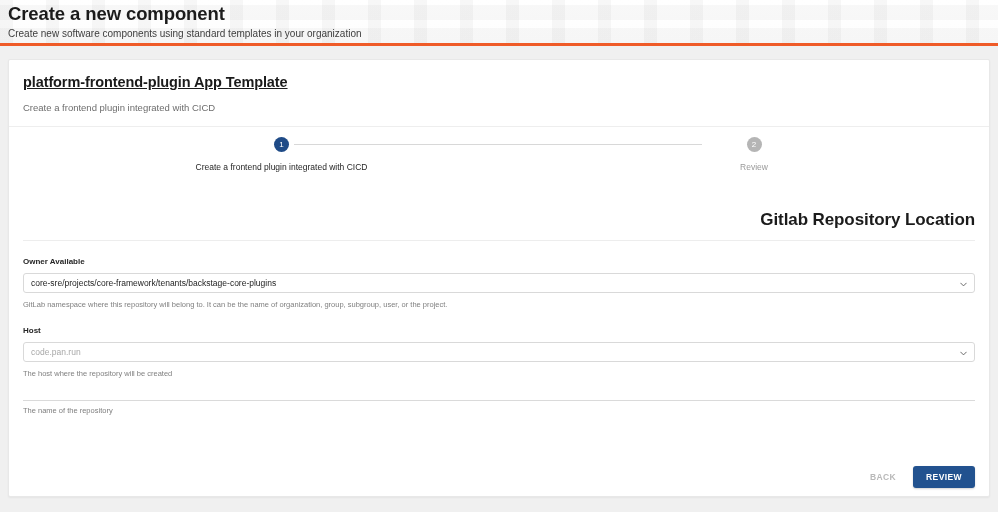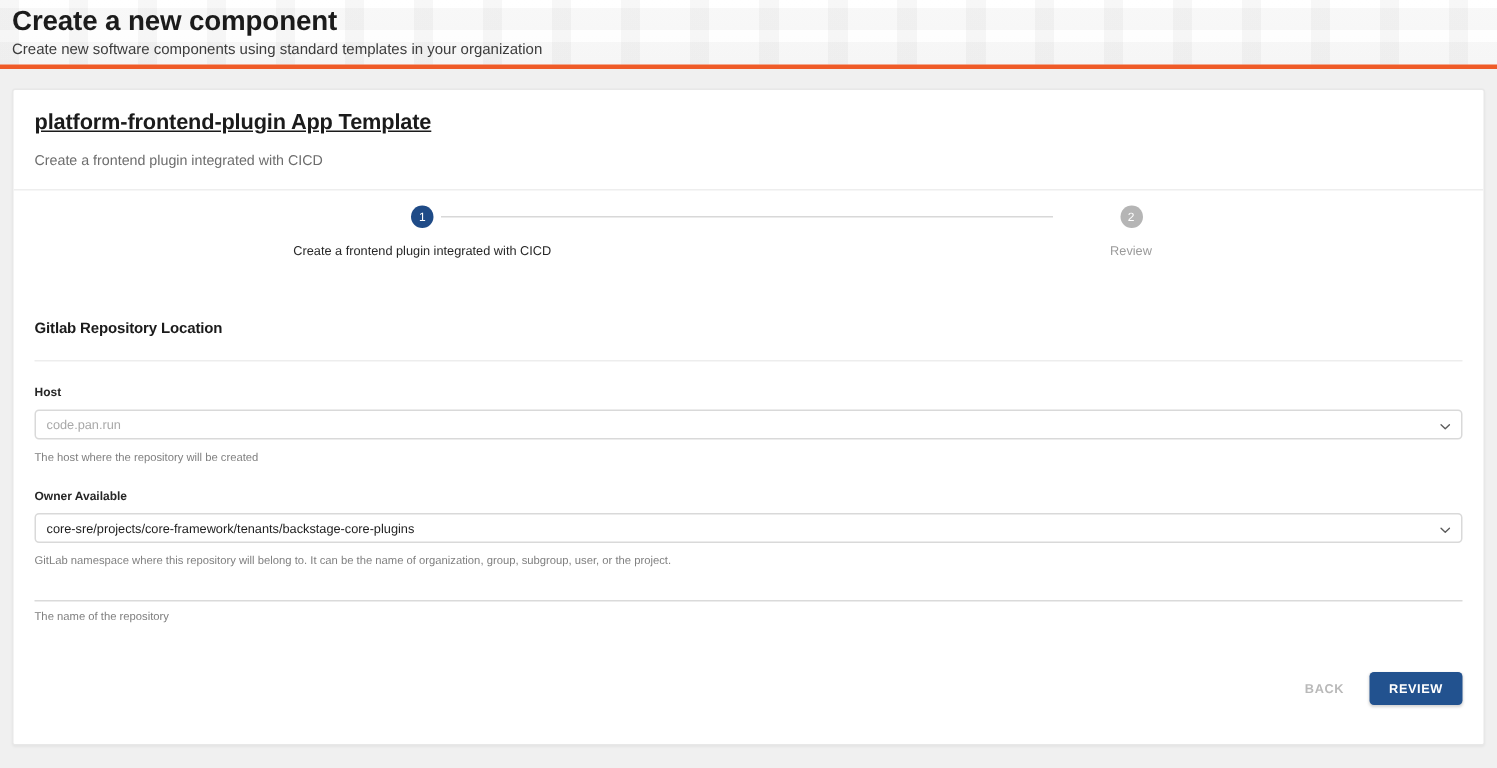--- a/index.html
+++ b/index.html
@@ -173,26 +173,27 @@
   }
   .field-underline .ul-help {
     font-size: 7.5px;
     color: #7e7e7e;
     line-height: 11px;
     margin-top: 4px;
     display: block;
   }
 
   .section-head {
-    font-size: 10px;
+    font-size: 17px;
     font-weight: bold;
     color: #1b1b1b;
     line-height: 18px;
     letter-spacing: -0.1px;
     margin-top: 22px;
+    text-align: right;
   }
   .section-rule {
     height: 1px;
     background: #ededed;
     margin-top: 11px;
   }
 
   .fieldset {
     margin-top: 15px;
   }
@@ -235,21 +236,21 @@
     color: #808080;
     line-height: 11px;
     margin-top: 6px;
     display: block;
   }
 
   
   .actions {
     position: absolute;
     right: 14px;
-    bottom: 26px;
+    bottom: 8px;
     display: flex;
     align-items: center;
     gap: 9px;
   }
   .btn-text {
     font-size: 8.5px;
     font-weight: bold;
     color: #b9b9b9;
     letter-spacing: 0.4px;
     background: none;
@@ -303,47 +304,47 @@
         <div class="step-label inactive">Review</div>
       </div>
     </div>
   </div>
 
   <div class="form-area">
 
 
     <div class="section-head">Gitlab Repository Location</div>
     <div class="section-rule"></div>
+
+    <div class="fieldset">
+      <span class="fs-label">Owner Available</span>
+      <div class="select-box">
+        <span class="select-value">core-sre/projects/core-framework/tenants/backstage-core-plugins</span>
+        <span class="chevron">
+          <svg width="7" height="7" viewBox="0 0 10 10">
+              <path d="M1 3 L5 7 L9 3" fill="none" stroke="#5c5c5c" stroke-width="1.3" stroke-linecap="round" stroke-linejoin="round"></path>
+            </svg>
+        </span>
+      </div>
+      <span class="fs-help">GitLab namespace where this repository will belong to. It can be the name of organization, group, subgroup, user, or the project.</span>
+    </div>
 
     <div class="fieldset">
       <span class="fs-label">Host</span>
       <div class="select-box">
         <span class="select-value placeholder">code.pan.run</span>
         <span class="chevron">
           <svg width="7" height="7" viewBox="0 0 10 10">
               <path d="M1 3 L5 7 L9 3" fill="none" stroke="#5c5c5c" stroke-width="1.3" stroke-linecap="round" stroke-linejoin="round"></path>
             </svg>
         </span>
       </div>
       <span class="fs-help">The host where the repository will be created</span>
     </div>
 
-    <div class="fieldset">
-      <span class="fs-label">Owner Available</span>
-      <div class="select-box">
-        <span class="select-value">core-sre/projects/core-framework/tenants/backstage-core-plugins</span>
-        <span class="chevron">
-          <svg width="7" height="7" viewBox="0 0 10 10">
-              <path d="M1 3 L5 7 L9 3" fill="none" stroke="#5c5c5c" stroke-width="1.3" stroke-linecap="round" stroke-linejoin="round"></path>
-            </svg>
-        </span>
-      </div>
-      <span class="fs-help">GitLab namespace where this repository will belong to. It can be the name of organization, group, subgroup, user, or the project.</span>
-    </div>
-
     <div class="field-underline">
       <input class="ul-input" type="text" placeholder="" style="">
       <span class="ul-help">The name of the repository</span>
     </div>
 
   </div>
 
   <div class="actions">
     <button class="btn-text">BACK</button>
     <button class="btn-primary">REVIEW</button>

